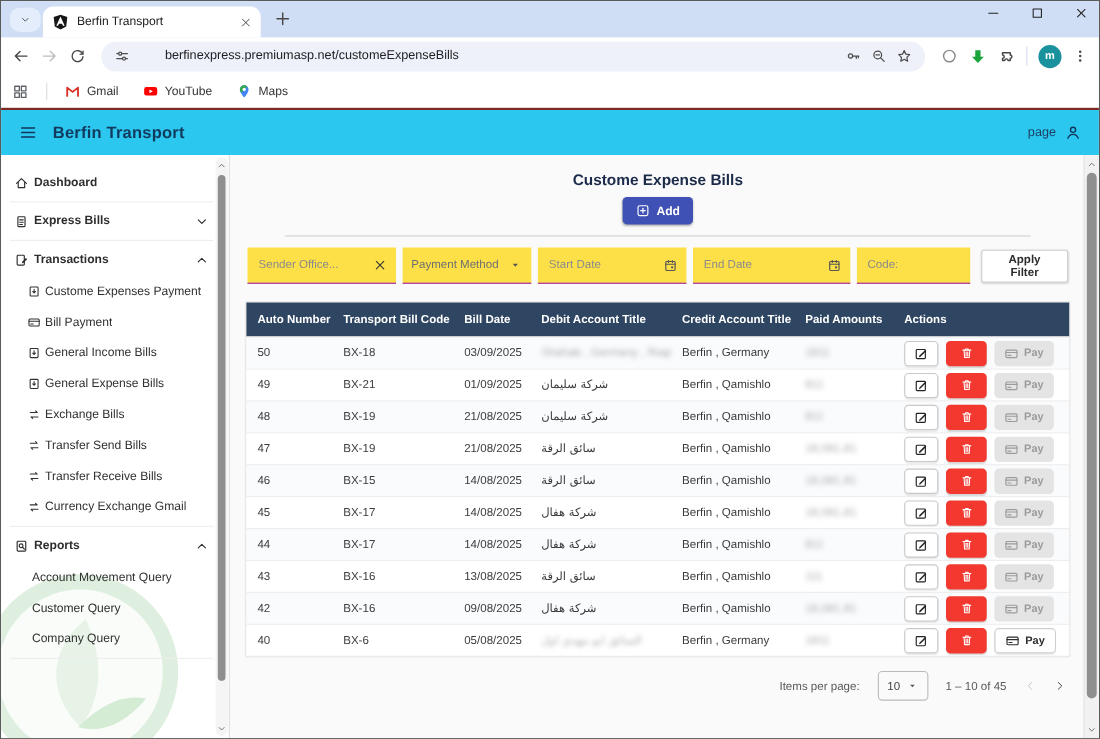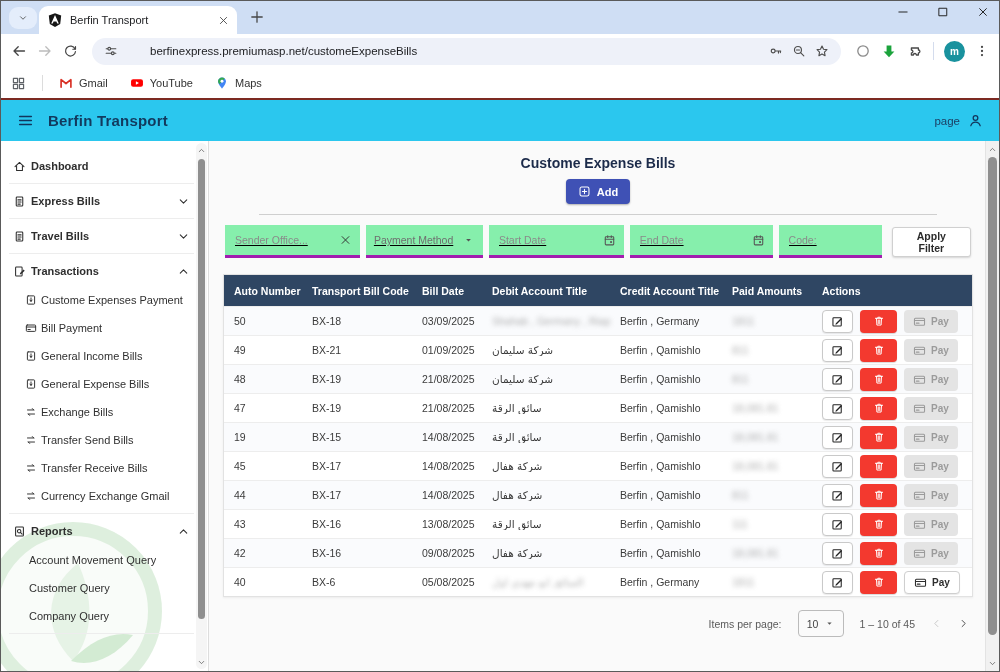--- a/index.html
+++ b/index.html
@@ -72,21 +72,21 @@
   .ms-arrow .icon{width:9px;height:9px;}
   .ms-up{top:1px;} .ms-down{bottom:1px;}
 
   .page-title{text-align:center;font-size:14px;font-weight:bold;color:#1c2b4a;padding:6px 0 8px;}
   .add-row{display:flex;justify-content:center;padding-bottom:10px;}
   .add-btn{background:#3f51b5;color:#fff;border:none;border-radius:4px;height:25px;padding:0 12px;display:flex;align-items:center;gap:6px;font-size:11px;font-weight:600;box-shadow:0 1px 2px rgba(0,0,0,.3);cursor:pointer;}
   .add-btn .icon{width:13px;height:13px;color:#fff;}
   .divider{height:1px;background:#cfcfcf;margin:0 36px 10px 36px;}
 
   .filters{display:flex;align-items:center;gap:6px;padding:0 2px;}
-  .ffield{background:#86efac;border-bottom:3px solid #a21caf;height:33px;display:flex;align-items:center;padding:0 8px;gap:4px;text-decoration:underline;}
+  .ffield{background:#fde047;border-bottom:1px solid #a21caf;height:33px;display:flex;align-items:center;padding:0 8px;gap:4px;}
   .ffield input{border:none;background:transparent;outline:none;font-size:10.5px;color:#333;width:100%;font-family:"Liberation Sans",sans-serif;}
   .ffield input::placeholder{color:#8a8a8a;}
   .ffield .icon{width:13px;height:13px;color:#555;flex:0 0 13px;}
   .f-sender{width:136px;} .f-method{width:118px;} .f-start{width:136px;} .f-end{width:144px;} .f-code{width:104px;}
   .method-label{font-size:10.5px;color:#6f6f6f;flex:1;}
   .apply-btn{margin-left:4px;height:30px;padding:0 10px;background:#fff;border:1px solid #d0d0d0;border-radius:3px;font-size:10.5px;font-weight:bold;color:#2b2b2b;box-shadow:0 1px 2px rgba(0,0,0,.15);cursor:pointer;font-family:"Liberation Sans",sans-serif;}
 
   .table{margin-top:16px;background:#fff;border:1px solid #e2e2e2;box-shadow:0 1px 2px rgba(0,0,0,.06);}
   .thead{background:#2f4663;color:#fff;display:grid;grid-template-columns:78px 110px 70px 128px 112px 90px 1fr;height:31px;align-items:center;font-size:10.5px;font-weight:bold;padding-left:10px;}
   .trow{display:grid;grid-template-columns:78px 110px 70px 128px 112px 90px 1fr;height:29px;align-items:center;font-size:10.5px;color:#3b3b3b;border-top:1px solid #ededed;padding-left:10px;background:#fff;}
@@ -317,38 +317,20 @@
             <div class="sb-item">
               <span class="icon" style="width: 13px; height: 13px;">
                 <svg viewBox="0 0 16 16" fill="none" stroke="currentColor" stroke-width="1.3" stroke-linecap="round" stroke-linejoin="round">
                   <rect x="4" y="2.5" width="8" height="11" rx="1"></rect>
                   <line x1="6" y1="6" x2="10" y2="6"></line>
                   <line x1="6" y1="8.7" x2="10" y2="8.7"></line>
                   <line x1="6" y1="11.2" x2="9" y2="11.2"></line>
                 </svg>
               </span>
               <span class="sb-label">Express Bills</span>
-              <span class="icon sb-chev" style="">
-                <svg viewBox="0 0 16 16" fill="none" stroke="currentColor" stroke-width="1.3" stroke-linecap="round" stroke-linejoin="round">
-                  <polyline points="4,6 8,10 12,6"></polyline>
-                </svg>
-              </span>
-            </div>
-          </div>
-          <div class="sb-group">
-            <div class="sb-item">
-              <span class="icon" style="width: 13px; height: 13px;">
-                <svg viewBox="0 0 16 16" fill="none" stroke="currentColor" stroke-width="1.3" stroke-linecap="round" stroke-linejoin="round">
-                  <rect x="4" y="2.5" width="8" height="11" rx="1"></rect>
-                  <line x1="6" y1="6" x2="10" y2="6"></line>
-                  <line x1="6" y1="8.7" x2="10" y2="8.7"></line>
-                  <line x1="6" y1="11.2" x2="9" y2="11.2"></line>
-                </svg>
-              </span>
-              <span class="sb-label">Travel Bills</span>
               <span class="icon sb-chev" style="">
                 <svg viewBox="0 0 16 16" fill="none" stroke="currentColor" stroke-width="1.3" stroke-linecap="round" stroke-linejoin="round">
                   <polyline points="4,6 8,10 12,6"></polyline>
                 </svg>
               </span>
             </div>
           </div>
           <div class="sb-group">
             <div class="sb-item">
               <span class="icon" style="width: 13px; height: 13px;">
@@ -713,21 +695,21 @@
                       <rect x="1.8" y="4" width="12.4" height="8.5" rx="1.2"></rect>
                       <line x1="1.8" y1="6.7" x2="14.2" y2="6.7"></line>
                       <line x1="4" y1="10" x2="7.4" y2="10"></line>
                     </svg>
                   </span>
                   <span>Pay</span>
                 </button>
               </div>
             </div>
             <div class="trow">
-              <div class="cell">19</div>
+              <div class="cell">46</div>
               <div class="cell">BX-15</div>
               <div class="cell">14/08/2025</div>
               <div class="cell ar">سائق الرقة</div>
               <div class="cell">Berfin , Qamishlo</div>
               <div class="cell blur">18,081.81</div>
               <div class="actions">
                 <button class="btn-edit">
                   <span class="icon" style="width: 13px; height: 13px;">
                     <svg viewBox="0 0 16 16" fill="none" stroke="currentColor" stroke-width="1.3" stroke-linecap="round" stroke-linejoin="round">
                       <rect x="2.4" y="3.4" width="10.2" height="10.2" rx="1"></rect>

